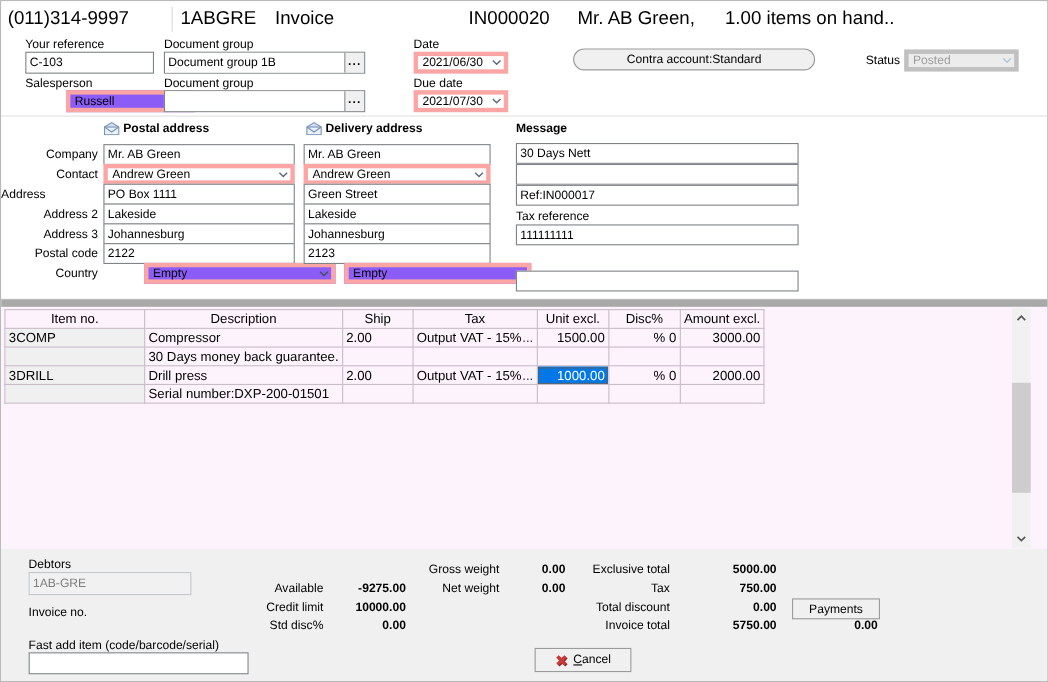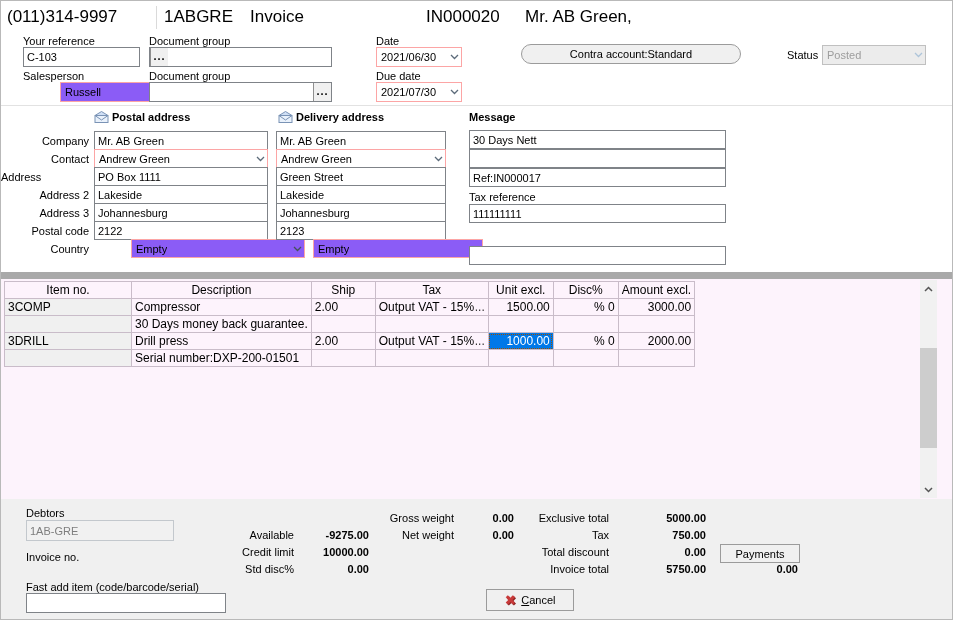--- a/index.html
+++ b/index.html
@@ -19,21 +19,21 @@
   .field {
     position:absolute; border:1px solid #7f8388; background:#fff;
     font:inherit; padding:1px 3px; height:20px; color:#000; outline:none; width:100%;
   }
   input.field { display:block; }
   .afield { height:19px; }
   .disabledfield { background:#f1f1f1; border-color:#c3c8cd; color:#7e7e7e; }
 
   
   .combo {
-    position:absolute; border:1px solid #fca5a5; background:#fff;
+    position:absolute; border:4px solid #fca5a5; background:#fff;
     display:flex; align-items:center; padding:0 2px 0 4px; height:20px;
   }
   .combo.gray { background:#8b5cf6;margin-left:37px; }
   .combo.disabled { background:#ececec; color:#9d9d9d; border-color:#c0c0c0; }
   .combo .cval { overflow:hidden; white-space:nowrap; }
   .combo svg { margin-left:auto; flex:none; }
 
   
   .dotfield { position:absolute; border:1px solid #7f8388; background:#fff; display:flex; height:20px; }
   .dotfield input { flex:1; border:none; font:inherit; padding:1px 3px; outline:none; min-width:0; }
@@ -82,28 +82,30 @@
 <body>
 
 <div id="app">
 
   <div class="abs big" style="left:6px;top:6px;">(011)314-9997</div>
   <div class="vline" style="left:155px;top:5px;height:23px;"></div>
   <div class="abs big" style="left:163px;top:6px;">1ABGRE</div>
   <div class="abs big" style="left:249px;top:6px;">Invoice</div>
   <div class="abs big" style="left:425px;top:6px;">IN000020</div>
   <div class="abs big" style="left:524px;top:6px;">Mr. AB Green,</div>
+  <div class="abs big" style="left:658px;top:6px;">1.00 items on hand..</div>
 
   <div class="lbl" style="left:22px;top:34px;">Your reference</div>
   <div class="abs" style="left:22px;top:46px;width:117px;">
     <input class="field" value="C-103" style="">
   </div>
 
   <div class="lbl" style="left:148px;top:34px;">Document group</div>
   <div class="dotfield" style="left:148px;top:46px;width:183px;">
+    <input value="Document group 1B" style="">
     <div class="dotbtn">...</div>
   </div>
 
   <div class="lbl" style="left:375px;top:34px;">Date</div>
   <div class="combo" style="left:375px;top:46px;width:86px;">
     <span class="cval">2021/06/30</span>
     <svg width="9" height="6" viewBox="0 0 9 6">
         <path d="M1 1l3.5 3.5L8 1" fill="none" stroke="#5c6b7a" stroke-width="1.3"></path>
       </svg>
   </div>

